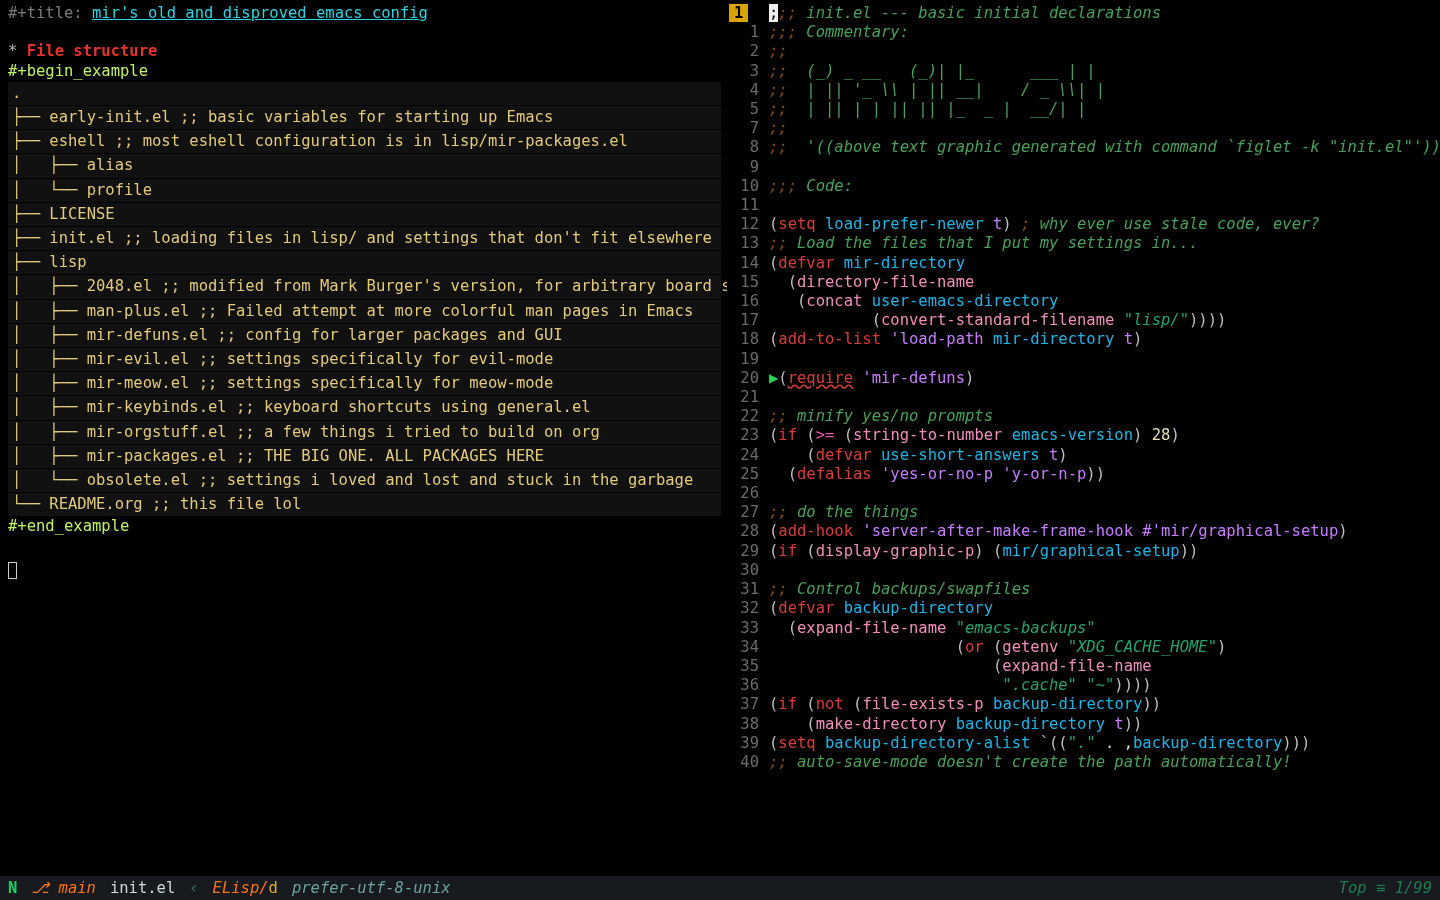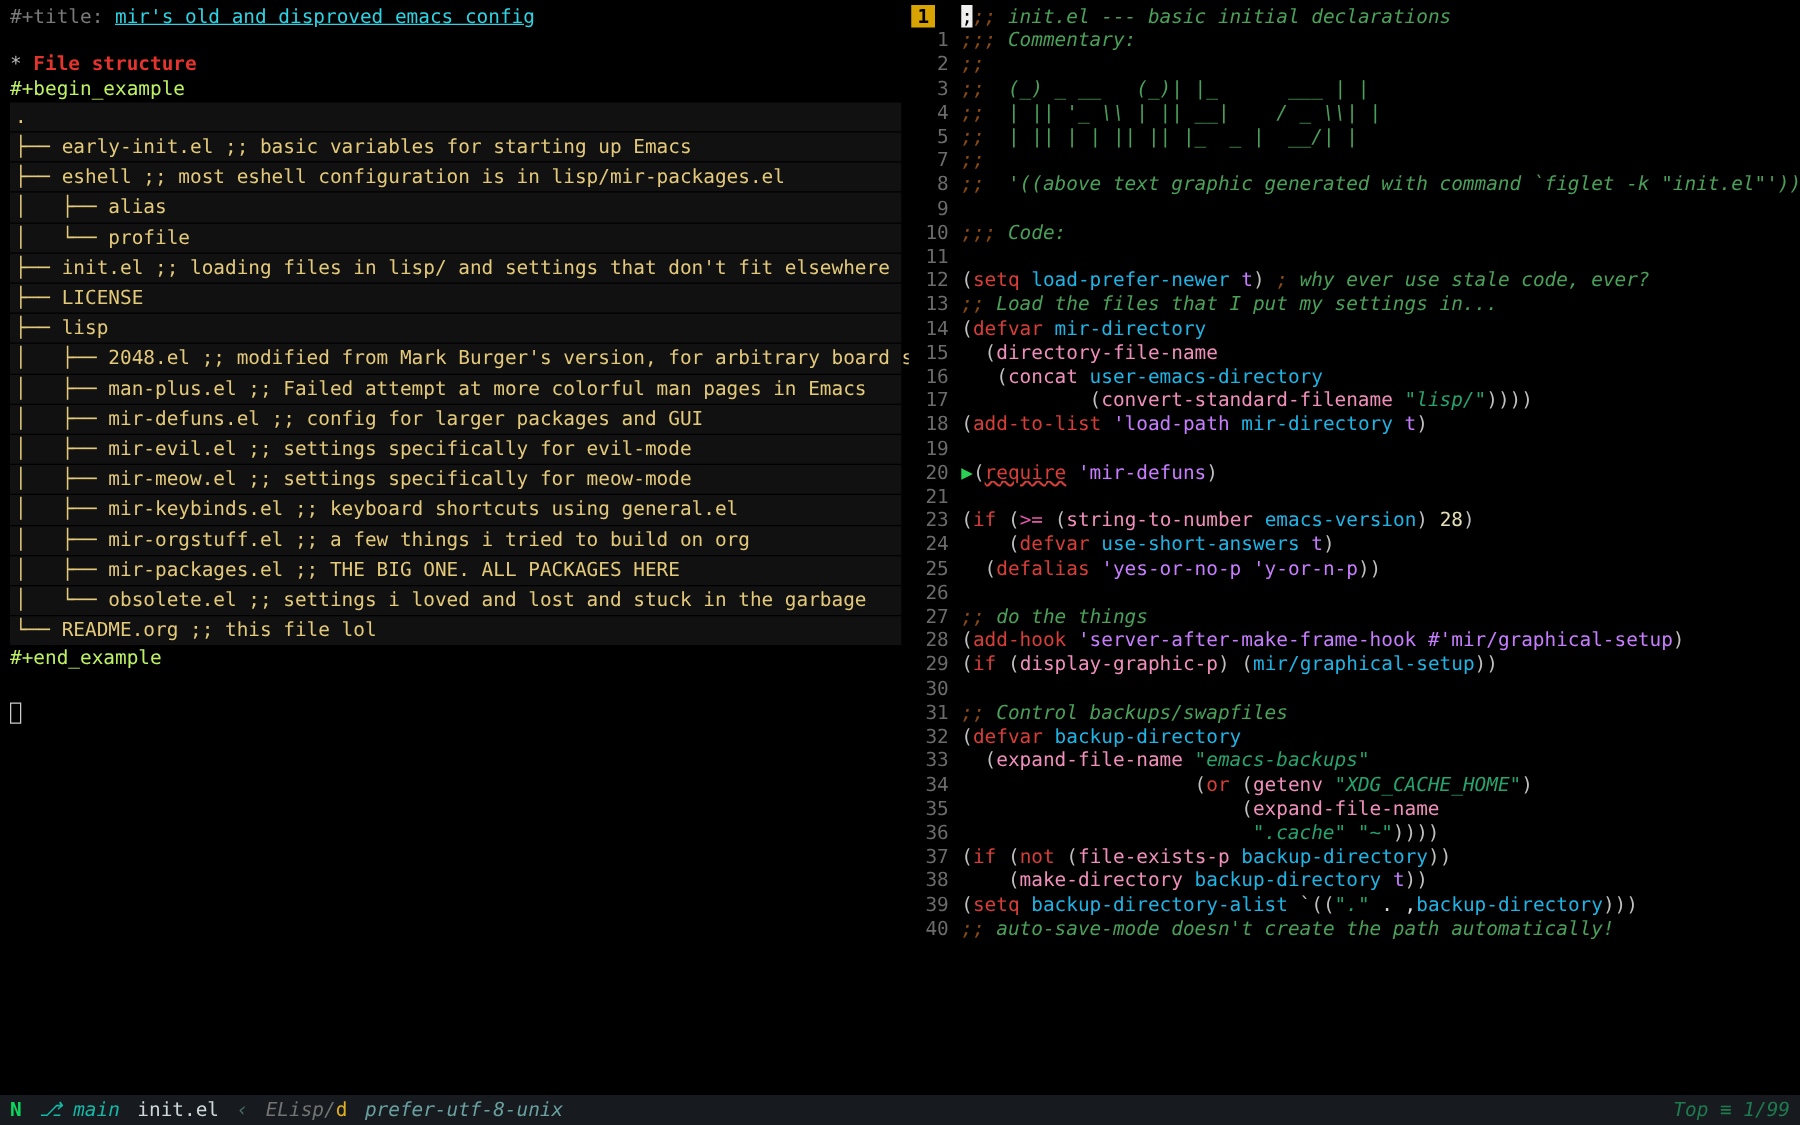--- a/index.html
+++ b/index.html
@@ -46,23 +46,23 @@
   .modeline {
     position: absolute; bottom: 0; left: 0; right: 0;
     height: 24px; line-height: 24px;
     background: #171b1f; color: #4a6a6a;
     font-style: italic;
     display: flex; align-items: center;
     padding: 0 8px; gap: 14px;
     white-space: pre;
   }
   .modeline .segN { color: #0dd65f; font-weight: bold; font-style: normal; }
-  .modeline .branch { color: #14b8a6; }
+  .modeline .branch { color: #f97316; }
   .modeline .file { color: #cfd8d8; font-style: normal; }
-  .modeline .mode { color: #737373; }
+  .modeline .mode { color: #f97316; }
   .modeline .mod { color: #e0b020; font-style: normal; }
   .modeline .enc { color: #6aa0a0; }
   .modeline .pos { color: #1f7a4f; margin-left: auto; }
   .body-wrap { position: relative; width: 100%; height: 100%; }
 </style>
 </head>
 <body>
 <div class="body-wrap">
 
 <div class="split">
@@ -71,22 +71,22 @@
     <div class="code-row"><span class="title-kw">#+title: </span><span class="title-text">mir's old and disproved emacs config</span></div>
     <div class="code-row">&nbsp;</div>
     <div class="code-row"><span class="star">* </span><span class="heading1">File structure</span></div>
     <div class="code-row kw">#+begin_example</div>
     <div id="tree-container">
           <div class="code-row example-block treefile">.</div>
           <div class="code-row example-block treefile">├── early-init.el ;; basic variables for starting up Emacs</div>
           <div class="code-row example-block treefile">├── eshell ;; most eshell configuration is in lisp/mir-packages.el</div>
           <div class="code-row example-block treefile">│   ├── alias</div>
           <div class="code-row example-block treefile">│   └── profile</div>
+          <div class="code-row example-block treefile">├── LICENSE</div>
           <div class="code-row example-block treefile">├── init.el ;; loading files in lisp/ and settings that don't fit elsewhere</div>
-          <div class="code-row example-block treefile">├── LICENSE</div>
           <div class="code-row example-block treefile">├── lisp</div>
           <div class="code-row example-block treefile">│   ├── 2048.el ;; modified from Mark Burger's version, for arbitrary board size</div>
           <div class="code-row example-block treefile">│   ├── man-plus.el ;; Failed attempt at more colorful man pages in Emacs</div>
           <div class="code-row example-block treefile">│   ├── mir-defuns.el ;; config for larger packages and GUI</div>
           <div class="code-row example-block treefile">│   ├── mir-evil.el ;; settings specifically for evil-mode</div>
           <div class="code-row example-block treefile">│   ├── mir-meow.el ;; settings specifically for meow-mode</div>
           <div class="code-row example-block treefile">│   ├── mir-keybinds.el ;; keyboard shortcuts using general.el</div>
           <div class="code-row example-block treefile">│   ├── mir-orgstuff.el ;; a few things i tried to build on org</div>
           <div class="code-row example-block treefile">│   ├── mir-packages.el ;; THE BIG ONE. ALL PACKAGES HERE</div>
           <div class="code-row example-block treefile">│   └── obsolete.el ;; settings i loved and lost and stuck in the garbage</div>
@@ -113,20 +113,21 @@
           <div class="code-row"><span class="gutter-cell">12</span><span><span class="paren">(</span><span class="fn">setq</span> <span class="var">load-prefer-newer</span> <span class="sym">t</span><span class="paren">)</span> <span class="cmt-delim">;</span> <span class="cmt">why ever use stale code, ever?</span></span></div>
           <div class="code-row"><span class="gutter-cell">13</span><span><span class="cmt-delim">;;</span> <span class="cmt">Load the files that I put my settings in...</span></span></div>
           <div class="code-row"><span class="gutter-cell">14</span><span><span class="paren">(</span><span class="fn">defvar</span> <span class="var">mir-directory</span></span></div>
           <div class="code-row"><span class="gutter-cell">15</span><span>  <span class="paren">(</span><span class="pink">directory-file-name</span></span></div>
           <div class="code-row"><span class="gutter-cell">16</span><span>   <span class="paren">(</span><span class="pink">concat</span> <span class="var">user-emacs-directory</span></span></div>
           <div class="code-row"><span class="gutter-cell">17</span><span>           <span class="paren">(</span><span class="pink">convert-standard-filename</span> <span class="str">"lisp/"</span><span class="paren">))))</span></span></div>
           <div class="code-row"><span class="gutter-cell">18</span><span><span class="paren">(</span><span class="fn">add-to-list</span> <span class="sym">'load-path</span> <span class="var">mir-directory</span> <span class="sym">t</span><span class="paren">)</span></span></div>
           <div class="code-row"><span class="gutter-cell">19</span><span></span></div>
           <div class="code-row"><span class="gutter-cell">20</span><span><span class="arrow">▶</span><span class="paren">(</span><span class="fn2">require</span> <span class="sym">'mir-defuns</span><span class="paren">)</span></span></div>
           <div class="code-row"><span class="gutter-cell">21</span><span></span></div>
+          <div class="code-row"><span class="gutter-cell">22</span><span><span class="cmt-delim">;;</span> <span class="cmt">minify yes/no prompts</span></span></div>
           <div class="code-row"><span class="gutter-cell">23</span><span><span class="paren">(</span><span class="fn">if</span> <span class="paren">(</span><span class="kwd">&gt;=</span> <span class="paren">(</span><span class="pink">string-to-number</span> <span class="var">emacs-version</span><span class="paren">)</span> <span class="num">28</span><span class="paren">)</span></span></div>
           <div class="code-row"><span class="gutter-cell">24</span><span>    <span class="paren">(</span><span class="fn">defvar</span> <span class="var">use-short-answers</span> <span class="sym">t</span><span class="paren">)</span></span></div>
           <div class="code-row"><span class="gutter-cell">25</span><span>  <span class="paren">(</span><span class="fn">defalias</span> <span class="sym">'yes-or-no-p</span> <span class="sym">'y-or-n-p</span><span class="paren">))</span></span></div>
           <div class="code-row"><span class="gutter-cell">26</span><span></span></div>
           <div class="code-row"><span class="gutter-cell">27</span><span><span class="cmt-delim">;;</span> <span class="cmt">do the things</span></span></div>
           <div class="code-row"><span class="gutter-cell">28</span><span><span class="paren">(</span><span class="fn">add-hook</span> <span class="sym">'server-after-make-frame-hook</span> <span class="sym">#'mir/graphical-setup</span><span class="paren">)</span></span></div>
           <div class="code-row"><span class="gutter-cell">29</span><span><span class="paren">(</span><span class="fn">if</span> <span class="paren">(</span><span class="pink">display-graphic-p</span><span class="paren">)</span> <span class="paren">(</span><span class="var">mir/graphical-setup</span><span class="paren">))</span></span></div>
           <div class="code-row"><span class="gutter-cell">30</span><span></span></div>
           <div class="code-row"><span class="gutter-cell">31</span><span><span class="cmt-delim">;;</span> <span class="cmt">Control backups/swapfiles</span></span></div>
           <div class="code-row"><span class="gutter-cell">32</span><span><span class="paren">(</span><span class="fn">defvar</span> <span class="var">backup-directory</span></span></div>

